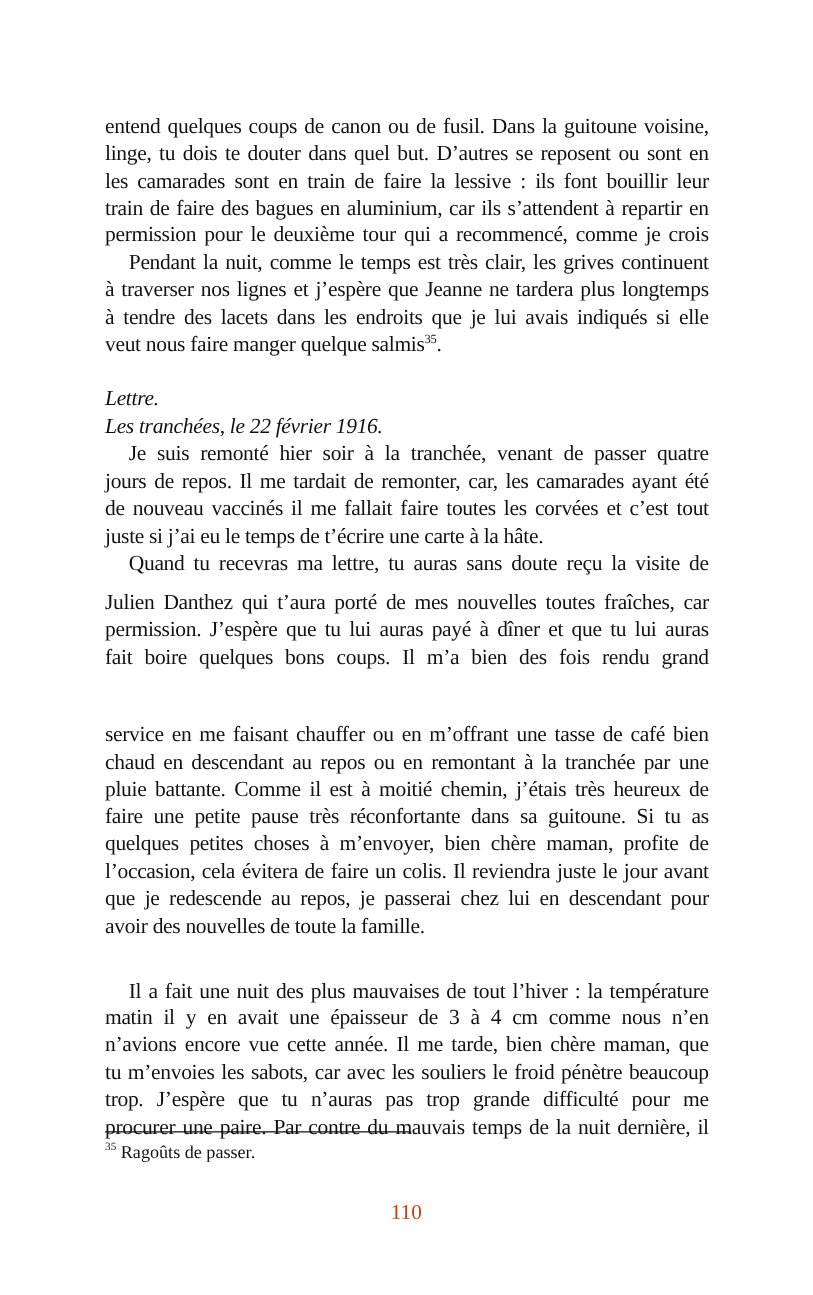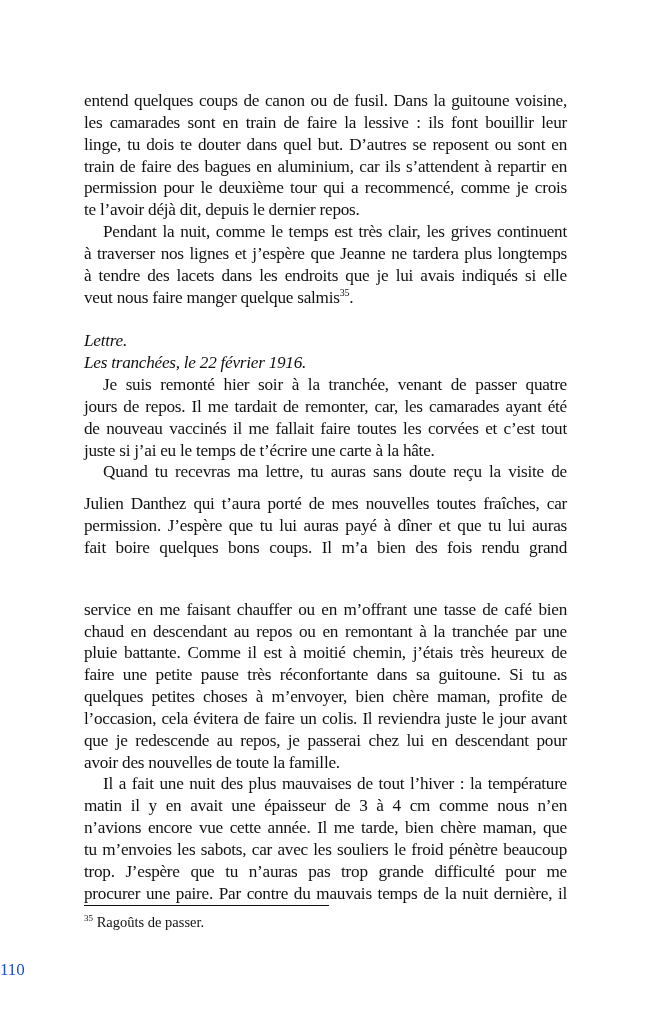--- a/index.html
+++ b/index.html
@@ -9,33 +9,32 @@
     font-family: "Liberation Serif", serif; font-size: 17.2px; line-height: 21.85px; color: #111; letter-spacing: -0.25px; }
   .line { display: block; text-align: justify; text-align-last: justify; white-space: nowrap; height: 21.85px; overflow: visible; }
   .line.last { text-align-last: left; }
   .line.indent { text-indent: 19px; }
   .line.italic { font-style: italic; text-align-last: left; }
   .blank { height: 21.85px; }
   sup { font-size: 10px; line-height: 0; vertical-align: 7px; }
   .rule { position: absolute; left: 84px; top: 905px; width: 245px; height: 0; border-top: 1px solid #111; }
   .footnote { position: absolute; left: 84px; top: 914px; font-family: "Liberation Serif", serif; font-size: 14.5px; color: #111; }
   .footnote sup { font-size: 9px; vertical-align: 6px; }
-  .pagenum { position: absolute; left: 0; width: 650px; top: 960px; text-align: left; font-family: "Liberation Serif", serif; font-size: 17px; color: #1d4ed8; }
+  .pagenum { position: absolute; left: 0; width: 650px; top: 960px; text-align: center; font-family: "Liberation Serif", serif; font-size: 17px; color: #c2410c; }
 </style>
 </head>
 <body>
 
 <div class="page">
   <div class="text" id="text-body">
       <span class="line" style="text-align-last: left; word-spacing: 1.69318px;"><span>entend quelques coups de canon ou de fusil. Dans la guitoune voisine,</span></span>
+      <span class="line" style="text-align-last: left; word-spacing: 2.05769px;"><span>linge, tu dois te douter dans quel but. D’autres se reposent ou sont en</span></span>
       <span class="line" style="text-align-last: left; word-spacing: 3.40264px;"><span>les camarades sont en train de faire la lessive : ils font bouillir leur</span></span>
-      <span class="line" style="text-align-last: left; word-spacing: 2.05769px;"><span>linge, tu dois te douter dans quel but. D’autres se reposent ou sont en</span></span>
       <span class="line" style="text-align-last: left; word-spacing: 1.48307px;"><span>train de faire des bagues en aluminium, car ils s’attendent à repartir en</span></span>
       <span class="line" style="text-align-last: left; word-spacing: 2.43594px;"><span>permission pour le deuxième tour qui a recommencé, comme je crois</span></span>
-      <span class="line last"><span>te l’avoir déjà dit, depuis le dernier repos.</span></span>
       <span class="line indent" style="text-align-last: left; word-spacing: 1.76562px;"><span>Pendant la nuit, comme le temps est très clair, les grives continuent</span></span>
       <span class="line" style="text-align-last: left; word-spacing: 1.65767px;"><span>à traverser nos lignes et j’espère que Jeanne ne tardera plus longtemps</span></span>
       <span class="line" style="text-align-last: left; word-spacing: 3.16226px;"><span>à tendre des lacets dans les endroits que je lui avais indiqués si elle</span></span>
       <span class="line last"><span>veut nous faire manger quelque salmis</span><sup>35</sup><span>.</span></span>
       <span class="blank" style="display: block;"></span>
       <span class="line italic"><span>Lettre.</span></span>
       <span class="line italic"><span>Les tranchées, le 22 février 1916.</span></span>
       <span class="line indent" style="text-align-last: left; word-spacing: 4.76278px;"><span>Je suis remonté hier soir à la tranchée, venant de passer quatre</span></span>
       <span class="line" style="text-align-last: left; word-spacing: 2.19531px;"><span>jours de repos. Il me tardait de remonter, car, les camarades ayant été</span></span>
       <span class="line" style="text-align-last: left; word-spacing: 2.45703px;"><span>de nouveau vaccinés il me fallait faire toutes les corvées et c’est tout</span></span>
@@ -45,21 +44,21 @@
       <span class="line" style="text-align-last: left; word-spacing: 2.74038px;"><span>permission. J’espère que tu lui auras payé à dîner et que tu lui auras</span></span>
       <span class="line" style="text-align-last: left; word-spacing: 5.61648px;"><span>fait boire quelques bons coups. Il m’a bien des fois rendu grand</span></span>
       <span class="line" style="text-align-last: left; word-spacing: 2.36979px; margin-top: 40px;"><span>service en me faisant chauffer ou en m’offrant une tasse de café bien</span></span>
       <span class="line" style="text-align-last: left; word-spacing: 2.73177px;"><span>chaud en descendant au repos ou en remontant à la tranchée par une</span></span>
       <span class="line" style="text-align-last: left; word-spacing: 2.91193px;"><span>pluie battante. Comme il est à moitié chemin, j’étais très heureux de</span></span>
       <span class="line" style="text-align-last: left; word-spacing: 4.58239px;"><span>faire une petite pause très réconfortante dans sa guitoune. Si tu as</span></span>
       <span class="line" style="text-align-last: left; word-spacing: 4.37674px;"><span>quelques petites choses à m’envoyer, bien chère maman, profite de</span></span>
       <span class="line" style="text-align-last: left; word-spacing: 1.1901px;"><span>l’occasion, cela évitera de faire un colis. Il reviendra juste le jour avant</span></span>
       <span class="line" style="text-align-last: left; word-spacing: 3.60938px;"><span>que je redescende au repos, je passerai chez lui en descendant pour</span></span>
       <span class="line last"><span>avoir des nouvelles de toute la famille.</span></span>
-      <span class="line indent" style="text-align-last: left; word-spacing: 1.68269px;"><span>Il a fait une nuit des plus mauvaises de tout l’hiver : la température</span></span>
+      <span class="line indent" style="text-align-last: left; word-spacing: 1.68269px; margin-top: 30px;"><span>Il a fait une nuit des plus mauvaises de tout l’hiver : la température</span></span>
       <span class="line" style="text-align-last: left; word-spacing: 4.77009px;"><span>matin il y en avait une épaisseur de 3 à 4 cm comme nous n’en</span></span>
       <span class="line" style="text-align-last: left; word-spacing: 2.65625px;"><span>n’avions encore vue cette année. Il me tarde, bien chère maman, que</span></span>
       <span class="line" style="text-align-last: left; word-spacing: 1.37642px;"><span>tu m’envoies les sabots, car avec les souliers le froid pénètre beaucoup</span></span>
       <span class="line" style="text-align-last: left; word-spacing: 6.64219px;"><span>trop. J’espère que tu n’auras pas trop grande difficulté pour me</span></span>
       <span class="line" style="text-align-last: left; word-spacing: 1.71875px;"><span>procurer une paire. Par contre du mauvais temps de la nuit dernière, il</span></span>
     </div>
   <div class="rule"></div>
   <div class="footnote">
     <sup>35</sup>
     <span>Ragoûts de passer.</span>

